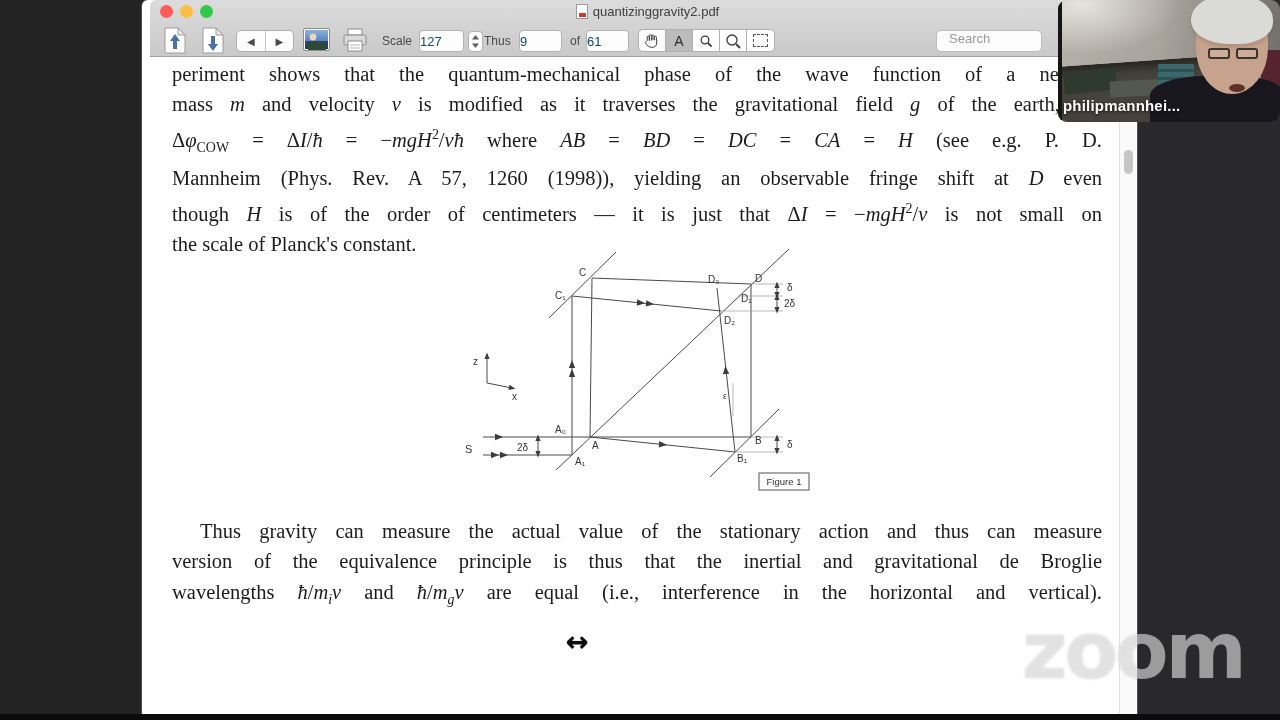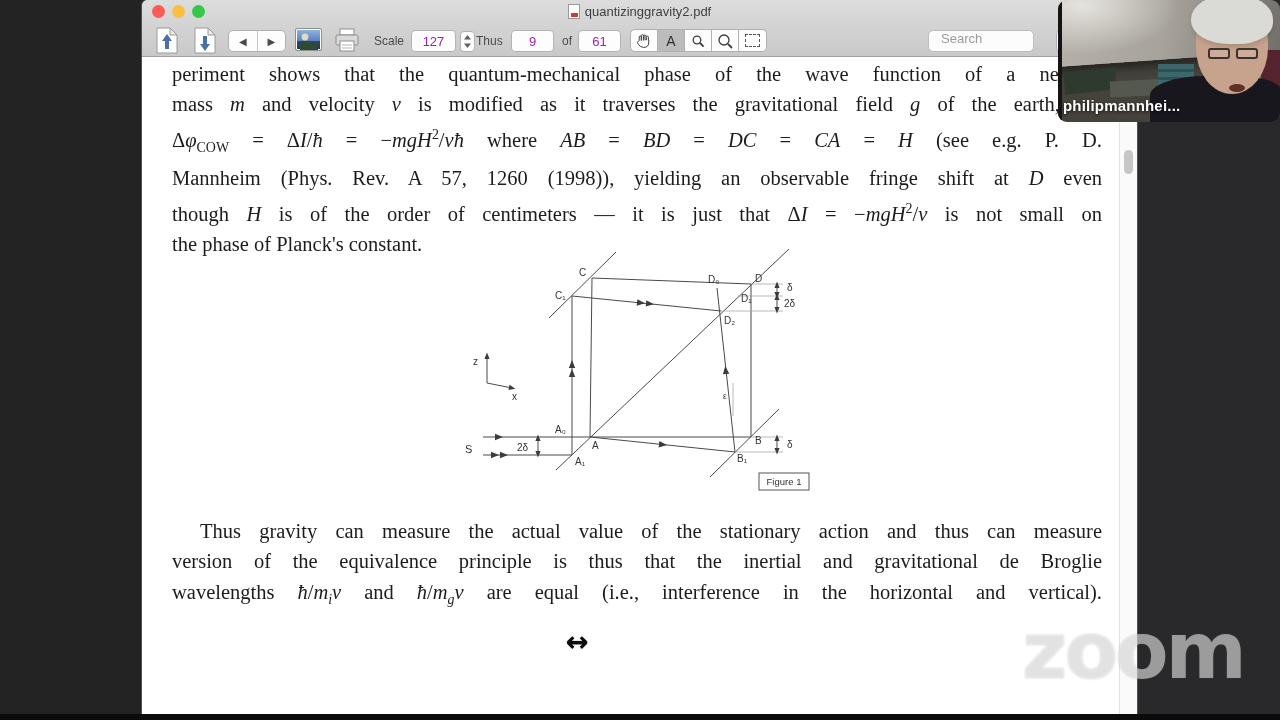--- a/index.html
+++ b/index.html
@@ -8,41 +8,41 @@
   .abs { position:absolute; }
 
   
   #stage { position:relative; width:1280px; height:720px; background:#232323; }
   #right-bg { left:1137px; top:0; width:143px; height:714px; background:#29292b; }
   #bottom-bar { left:0; top:714px; width:1280px; height:6px; background:#0b0b0b; }
 
   
   #window { left:142px; top:0; width:995px; height:714px; background:#fff;
             border-radius:6px 6px 0 0; box-shadow:0 0 0 1px #4f4f4f; }
-  #toolbar { left:0; top:0; width:995px; height:57px;
+  #toolbar { left:8px; top:0; width:995px; height:57px;
              background:linear-gradient(#dcdcdc,#c9c9c9);
              border-bottom:1px solid #a2a2a2; border-radius:6px 6px 0 0; }
   .tl { width:13px; height:13px; border-radius:50%; top:5px; }
   #tl-close { left:10px; background:#fc5b57; }
   #tl-min   { left:30px; background:#fdbe41; }
   #tl-zoom  { left:50px; background:#34c84a; }
   #titlewrap { left:0; top:4px; width:995px; text-align:center; }
   #titlewrap .ttl { display:inline-flex; align-items:center; gap:5px;
                     font-size:13px; color:#3f3f3f; }
   .pdficon { display:inline-block; width:12px; height:15px; background:#fff;
              border:1px solid #9a9a9a; position:relative; }
   .pdficon:after { content:""; position:absolute; left:2px; top:8px; width:7px;
                    height:4px; background:#d23b2f; }
 
   .tbtn { top:27px; height:27px; display:flex; align-items:center; justify-content:center; }
   .seg { background:#fdfdfd; border:1px solid #b0b0b0; border-radius:5px;
          display:flex; top:30px; height:22px; }
   .seg > div { display:flex; align-items:center; justify-content:center; color:#4a4a4a; }
   .field { background:#fdfdfd; border:1px solid #b3b3b3; border-radius:4px;
-           top:30px; height:22px; font-size:13px; color:#a21caf; text-align:center;
+           top:30px; height:22px; font-size:13px; color:#0c4a6e; 
            font-family:"Liberation Sans",sans-serif; }
   .tlabel { top:34px; font-size:12px; color:#4a4a4a; }
   .toolseg { top:29px; height:23px; background:#fdfdfd; border:1px solid #b0b0b0;
              display:flex; align-items:center; justify-content:center; }
   .toolseg.sel { background:#bcbcbc; }
   #search { left:786px; top:30px; width:106px; height:22px; background:#fcfcfc;
             border:1px solid #bdbdbd; border-radius:5px; display:flex;
             align-items:flex-start; padding:0 6px; gap:5px; }
   #search input { border:none; outline:none; background:transparent; width:86px;
                   font-size:13px; color:#555; }
@@ -221,21 +221,21 @@
       </div>
       <div class="abs" id="sliver"></div>
     </div>
 
     <div class="abs" id="doc">
       <div class="tline">periment shows that the quantum-mechanical phase of the wave function of a neutron</div>
       <div class="tline">mass <i>m</i> and velocity <i>v</i> is modified as it traverses the gravitational field <i>g</i> of the earth, via</div>
       <div class="tline">Δ<i>φ</i><sub>COW</sub> = Δ<i>I</i>/<i>ħ</i> = −<i>mgH</i><sup>2</sup>/<i>vħ</i> where <i>AB</i> = <i>BD</i> = <i>DC</i> = <i>CA</i> = <i>H</i> (see e.g. P. D.</div>
       <div class="tline">Mannheim (Phys. Rev. A 57, 1260 (1998)), yielding an observable fringe shift at <i>D</i> even</div>
       <div class="tline">though <i>H</i> is of the order of centimeters — it is just that Δ<i>I</i> = −<i>mgH</i><sup>2</sup>/<i>v</i> is not small on</div>
-      <div class="tline endline">the phase of Planck's constant.</div>
+      <div class="tline endline">the scale of Planck's constant.</div>
     </div>
 
     <svg class="abs" id="figure" width="350" height="254" viewBox="0 0 350 254">
       <defs>
         <path id="ah" d="M-1,-3.2 L7,0 L-1,3.2 Z" fill="#3c3c3c"></path>
         <path id="ahs" d="M-1,-2.6 L5.5,0 L-1,2.6 Z" fill="#3c3c3c"></path>
       </defs>
       <g stroke="#4a4a4a" stroke-width="1" fill="none">
 
         <line x1="94" y1="227" x2="327" y2="6"></line>

